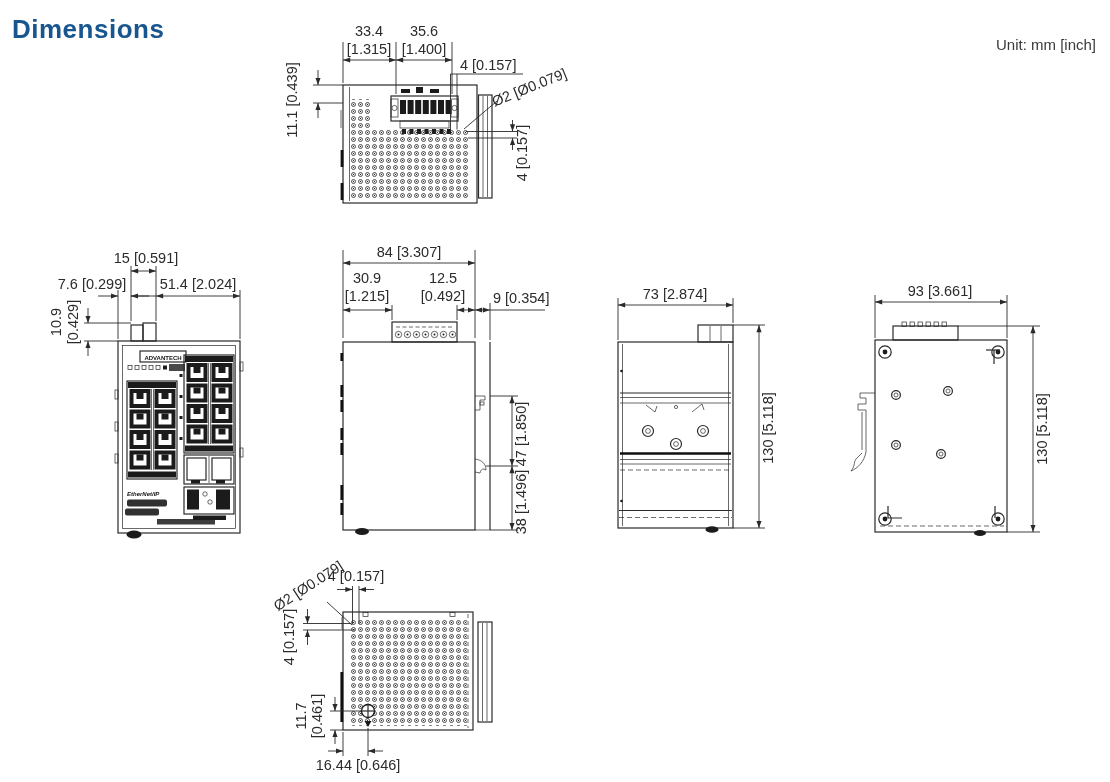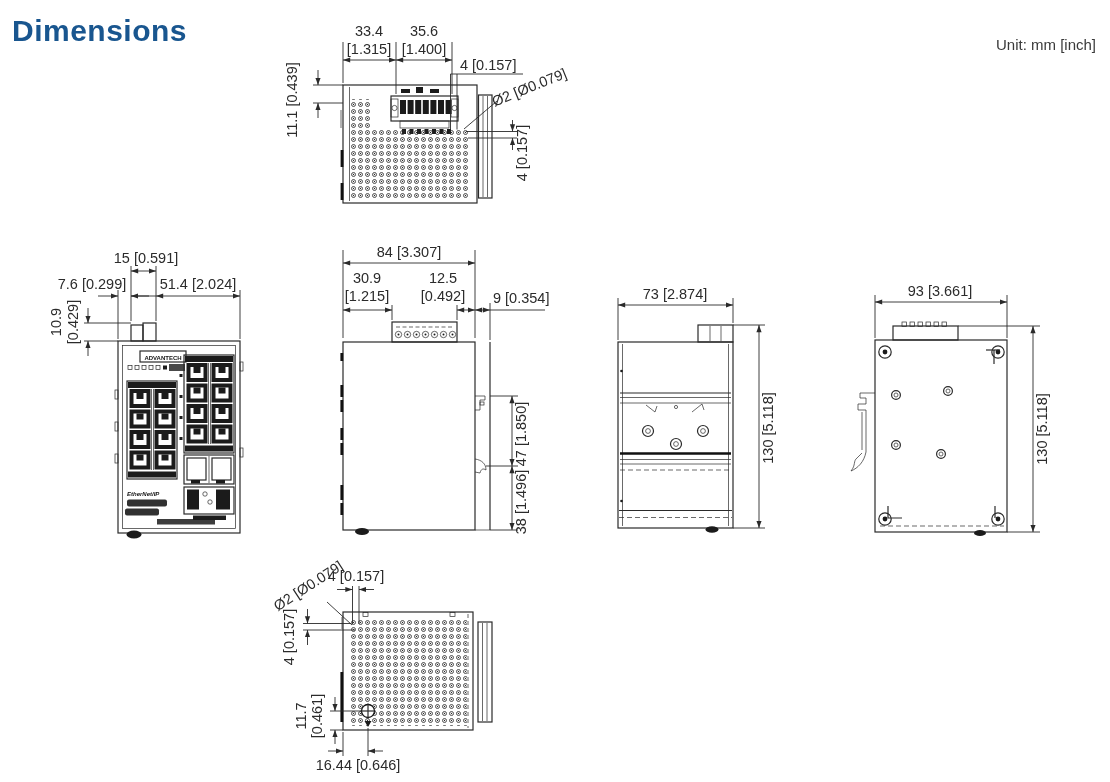--- a/index.html
+++ b/index.html
@@ -1,18 +1,18 @@
 <!DOCTYPE html>
 <html><head>
 <meta charset="utf-8">
 <style>
   html,body{margin:0;padding:0;background:#fff;}
   .page{position:relative;width:1110px;height:782px;background:#fff;overflow:hidden;
         font-family:"Liberation Sans",sans-serif;}
-  .title{position:absolute;left:12px;top:14px;font-size:30px;font-weight:bold;
+  .title{position:absolute;left:12px;top:14px;font-size:26px;font-weight:bold;
          color:#19568f;letter-spacing:.5px;}
   .unit{position:absolute;right:14px;top:16px;font-size:15px;color:#3a3a3a;margin-top:20px;}
   svg.drawing{position:absolute;left:0;top:0;}
   .ln{stroke:#2a2a2a;stroke-width:1.2;fill:none;}
   .lt{stroke:#2a2a2a;stroke-width:.7;fill:none;}
   .dl{stroke:#2a2a2a;stroke-width:.9;fill:none;}
   .bold{stroke:#111;stroke-width:2.8;fill:none;}
   .dk{fill:#1b1b1b;stroke:none;}
   text{font-family:"Liberation Sans",sans-serif;font-size:14.5px;fill:#2b2b2b;}
   .tiny{font-size:6px;font-weight:bold;fill:#111;}

